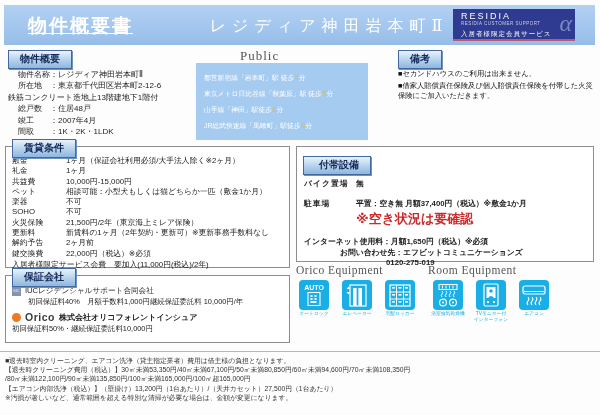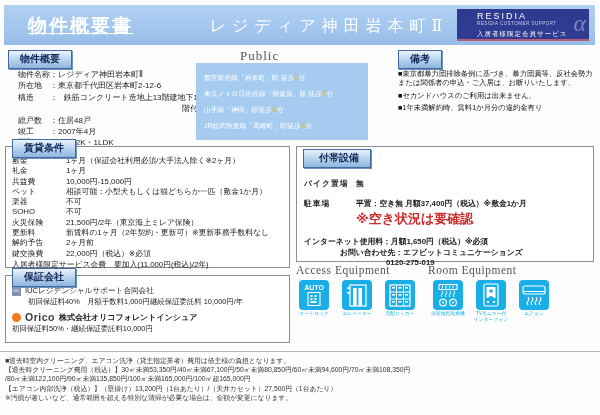--- a/index.html
+++ b/index.html
@@ -9,22 +9,22 @@
     overflow:hidden;
   }
   .serif{font-family:"Liberation Serif","DejaVu Serif",serif;}
   
   .header{position:absolute;left:4px;top:5px;width:591px;height:40px;
     background:linear-gradient(180deg,#b2d0f2 0%,#a2c6ee 60%,#96bce8 100%);}
   .doc-title{position:absolute;left:24px;top:8px;font-size:19px;font-weight:bold;
     color:#ffffff;text-decoration:underline;letter-spacing:2px;}
   .bldg-name{position:absolute;left:175px;top:11px;width:300px;text-align:center;
     font-size:16px;color:#ffffff;letter-spacing:6px;font-family:"Liberation Serif","DejaVu Serif",serif;}
-  .logo{position:absolute;right:6px;top:4px;width:132px;height:32px;
-    background:#2e3b90;border-bottom:2px solid #b95a78;padding:2px 20px;box-sizing:border-box;overflow:hidden;}
+  .logo{position:absolute;right:20px;top:4px;width:122px;height:32px;
+    background:#2e3b90;border-bottom:2px solid #b95a78;padding:2px 8px;box-sizing:border-box;overflow:hidden;}
   .logo-brand{font-size:9px;letter-spacing:2px;color:#fff;line-height:10px;}
   .logo-sub{font-size:4.5px;color:#c8cdea;line-height:6px;letter-spacing:.5px;}
   .logo-alpha{position:absolute;right:3px;top:1px;font-size:24px;font-style:italic;
     color:#7a87c6;font-family:"Liberation Serif","DejaVu Serif",serif;}
   .logo-member{font-size:6.5px;color:#fff;letter-spacing:1px;line-height:9px;margin-top:2px;}
   
   .tab{position:absolute;z-index:3;
     background:linear-gradient(180deg,#eaf3fb 0%,#bcd7ef 45%,#8fb6de 100%);
     border:1px solid #44699f;box-shadow:1px 1px 0 #6c92c0;
     padding:1px 11px 2px;font-weight:bold;font-size:10px;color:#14295a;}
@@ -93,21 +93,20 @@
 <div class="ov-rows">
   <div class="ov-row">
       <span class="ov-label">物件名称：</span>
       <span>レジディア神田岩本町Ⅱ</span>
     </div>
   <div class="ov-row">
       <span class="ov-label">所在地　：</span>
       <span>東京都千代田区岩本町2-12-6</span>
     </div>
   <div class="ov-row">
-      <span class="ov-label">構造　　：</span>
       <span>鉄筋コンクリート造地上13階建地下1階付</span>
     </div>
   <div class="ov-row">
       <span class="ov-label">総戸数　：</span>
       <span>住居48戸</span>
     </div>
   <div class="ov-row">
       <span class="ov-label">竣工　　：</span>
       <span>2007年4月</span>
     </div>
@@ -120,23 +119,22 @@
 <div class="access-title serif">Public</div>
 <div class="access-box">
   <div class="access-line"><span>都営新宿線「岩本町」駅 徒歩</span><span class="access-min">3</span><span>分</span></div>
   <div class="access-line"><span>東京メトロ日比谷線「秋葉原」駅 徒歩</span><span class="access-min">5</span><span>分</span></div>
   <div class="access-line"><span>山手線「神田」駅徒歩</span><span class="access-min">6</span><span>分</span></div>
   <div class="access-line"><span>JR総武快速線「馬喰町」駅徒歩</span><span class="access-min">6</span><span>分</span></div>
 </div>
 
 <div class="tab" style="left:398px;top:50px;">備考</div>
 <div class="remarks">
-  <p>■東京都暴力団排除条例に基づき、暴力団員等、反社会勢力または関係者の申込・ご入居は、お断りいたします。</p>
   <p>■セカンドハウスのご利用は出来ません。</p>
-  <p>■1年未満解約時、賃料1か月分の違約金有り</p>
+  <p>■借家人賠償責任保険及び個人賠償責任保険を付帯した火災保険にご加入いただきます。</p>
 </div>
 
 <div class="box" style="left:5px;top:146px;width:285px;height:122px;"></div>
 <div class="tab" style="left:12px;top:139px;">賃貸条件</div>
 <div class="rental-rows">
   <div class="rt-row">
       <span class="rt-label">敷金</span>
       <span class="rt-val">1ヶ月（保証会社利用必須/大手法人除く※2ヶ月）</span>
     </div>
   <div class="rt-row">
@@ -188,41 +186,41 @@
   <div class="g-terms">初回保証料40%　月額手数料1,000円継続保証委託料 10,000円/年</div>
   <div class="g-row">
     <span class="orico-dot"></span>
     <span class="orico-brand">Orico</span>
     <span class="g-name-bold">株式会社オリコフォレントインシュア</span>
   </div>
   <div class="g-terms" style="margin-left:0;">初回保証料50%・継続保証委託料10,000円</div>
 </div>
 
 <div class="box" style="left:296px;top:146px;width:298px;height:116px;"></div>
-<div class="tab" style="left:303px;top:149px;padding-left:15px;">付帯設備</div>
+<div class="tab" style="left:303px;top:156px;padding-left:15px;">付帯設備</div>
 <div class="fac-rows">
   <div class="fac-row">
       <span class="fac-label">駐輪場</span>
       <span>無料</span>
     </div>
   <div class="fac-row">
       <span class="fac-label">バイク置場</span>
       <span>無</span>
     </div>
   <div class="fac-row">
       <span class="fac-label">駐車場</span>
       <span>平置：空き無 月額37,400円（税込）※敷金1か月</span>
     </div>
   <div class="fac-note">※空き状況は要確認</div>
   <div class="net-line1">インターネット使用料：月額1,650円（税込）※必須</div>
   <div class="net-line2">お問い合わせ先：エフビットコミュニケーションズ</div>
   <div class="net-line3">0120-275-019</div>
 </div>
 
-<div class="equip-title serif" style="left:296px;top:264px;">Access Equipment</div>
+<div class="equip-title serif" style="left:296px;top:264px;">Orico Equipment</div>
 <div class="equip-title serif" style="left:428px;top:264px;">Room Equipment</div>
 
 <div class="equip-group" style="left:296px;top:280px;">
   <div class="equip-item">
     <svg width="30" height="30" viewBox="0 0 30 30">
       <rect width="30" height="30" rx="4" fill="#19aee5"></rect>
       <text x="15" y="10" fill="#fff" font-size="7" font-weight="bold" text-anchor="middle" font-family="Liberation Sans,sans-serif">AUTO</text>
       <rect x="9" y="12.5" width="12" height="13" fill="none" stroke="#fff" stroke-width="1.1"></rect>
       <rect x="11.5" y="15" width="2" height="2" fill="#fff"></rect>
         <rect x="15.5" y="15" width="2" height="2" fill="#fff"></rect>

